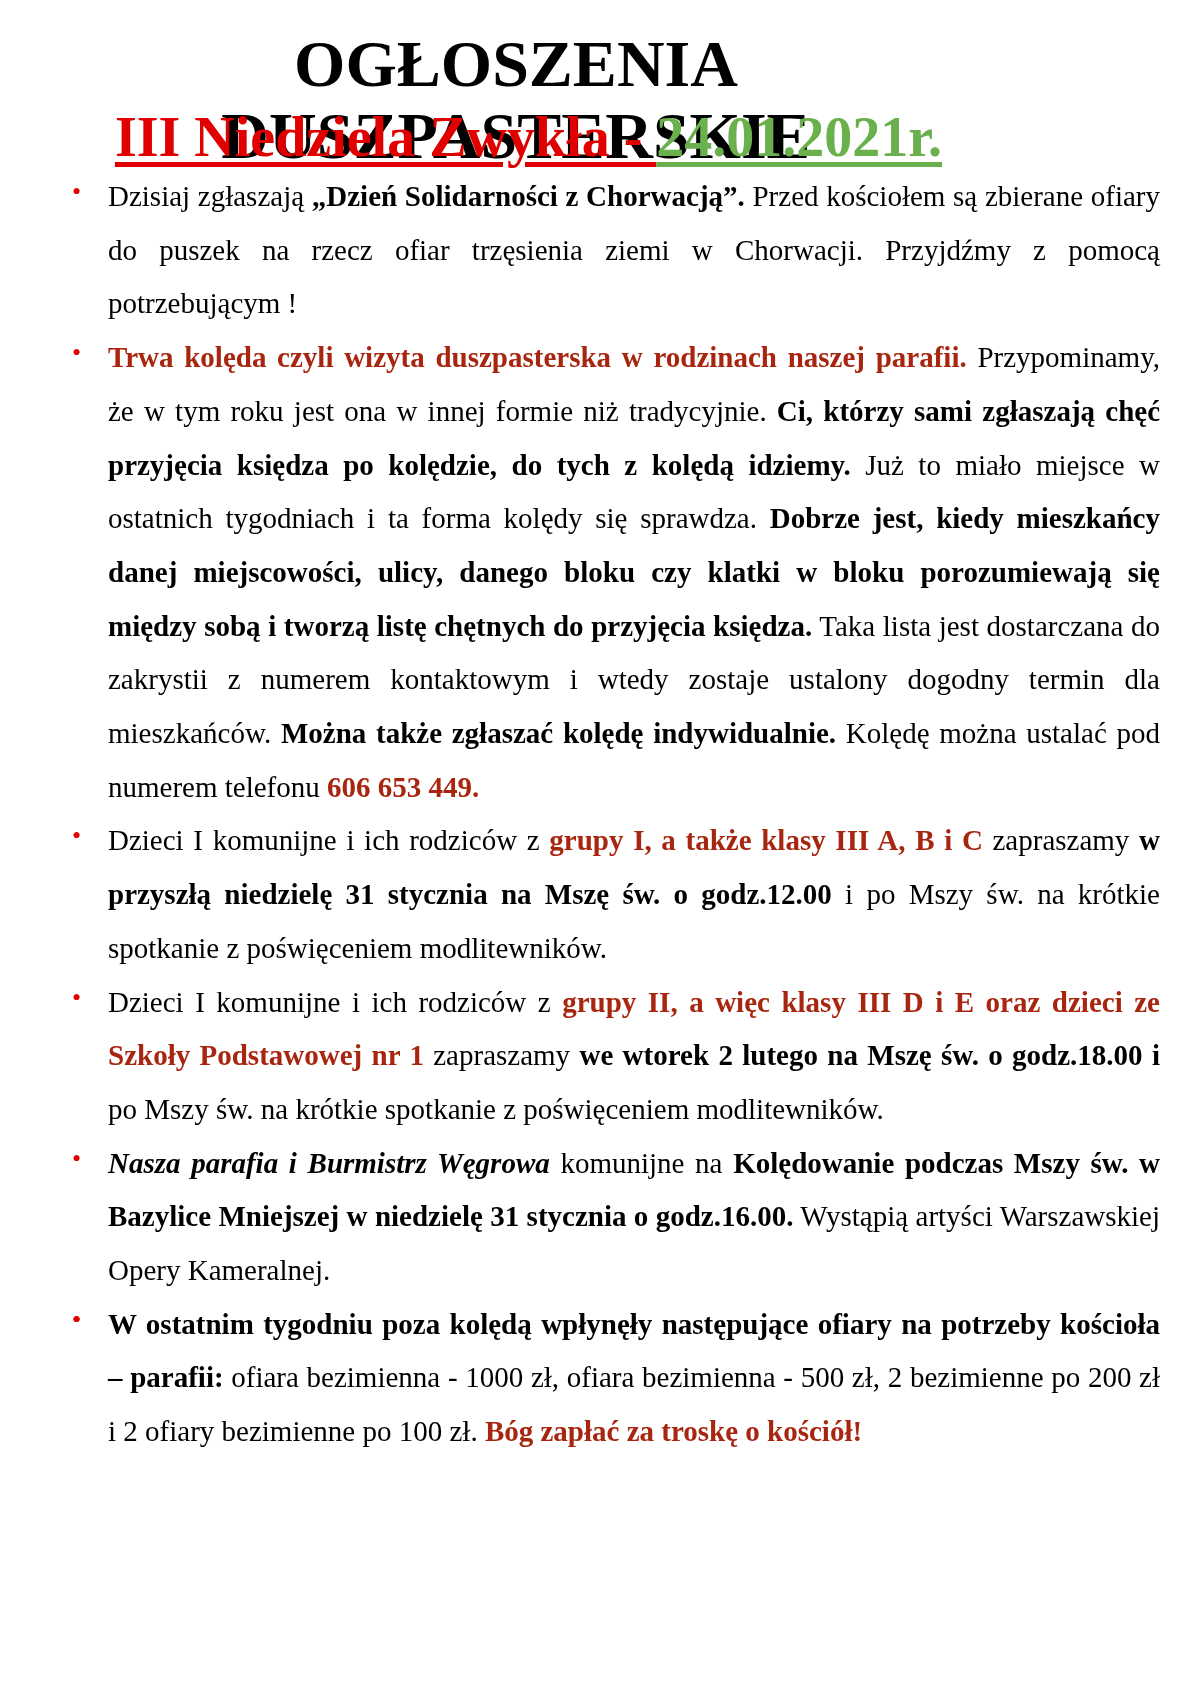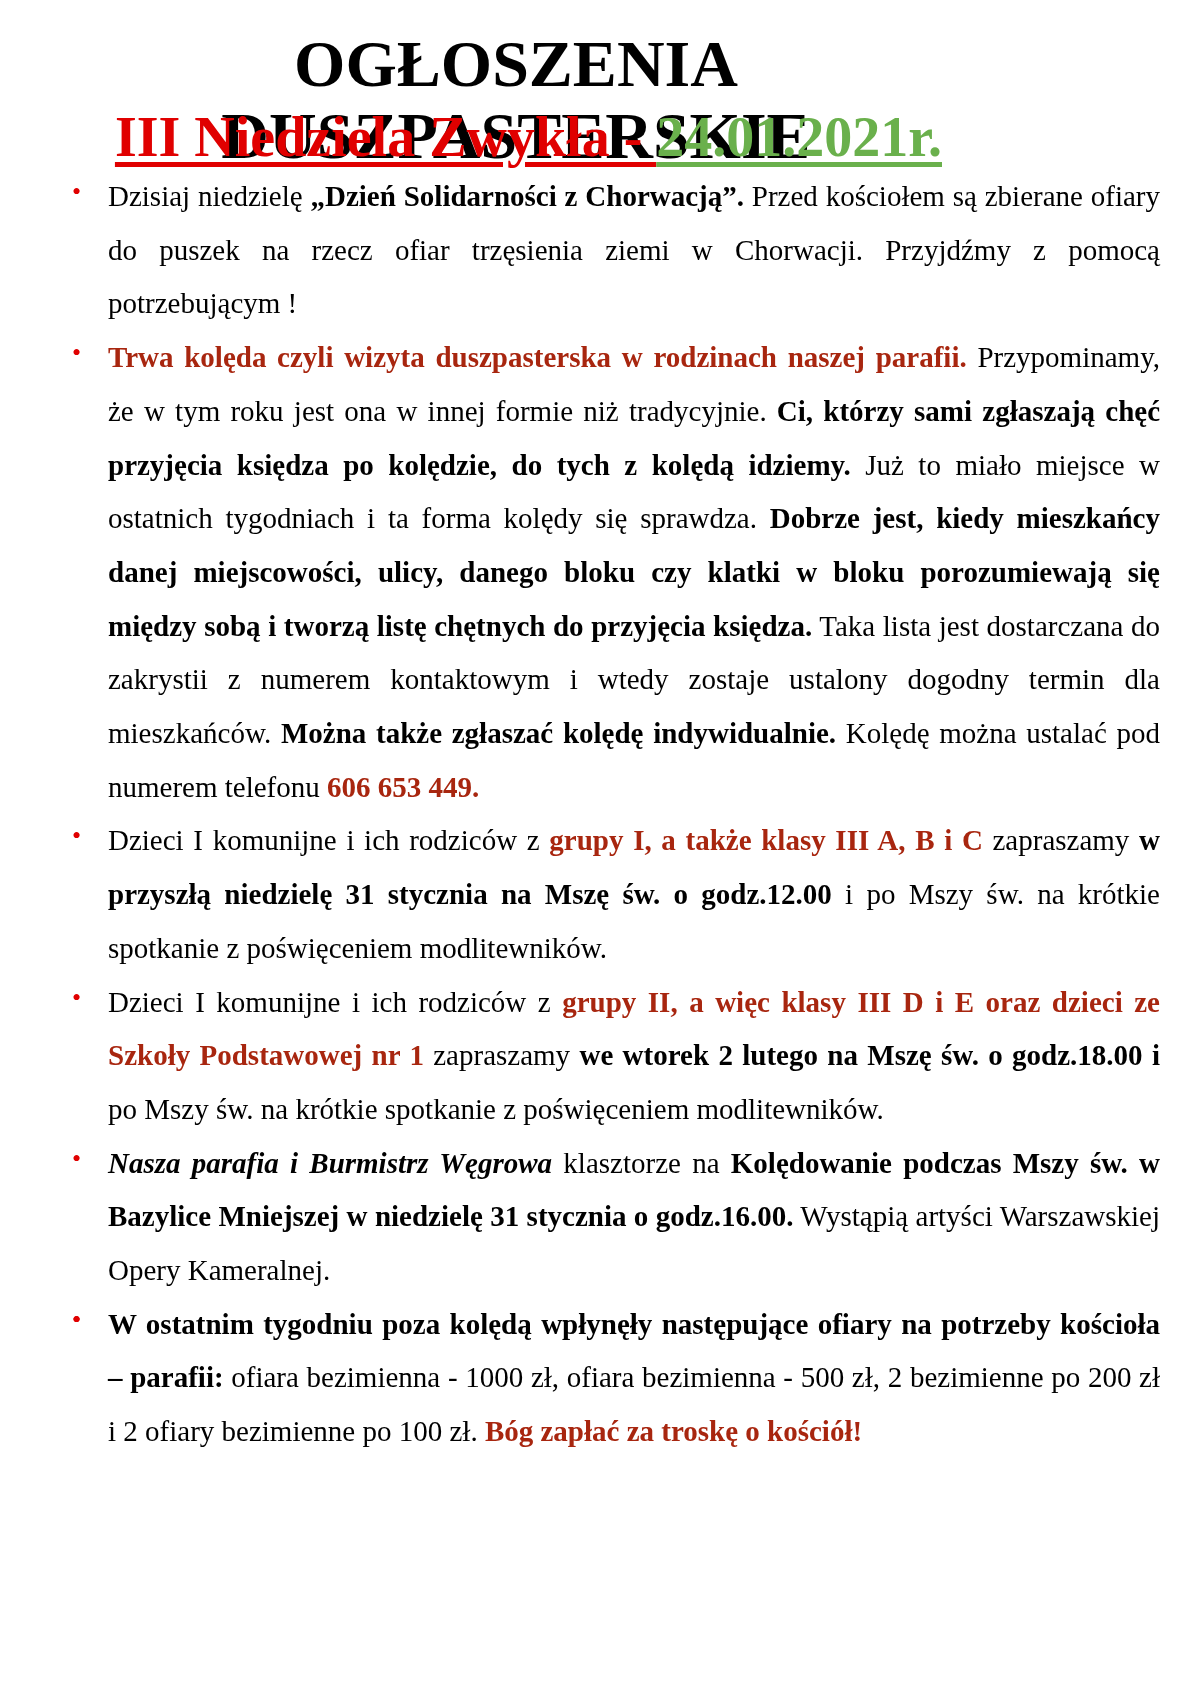--- a/index.html
+++ b/index.html
@@ -66,20 +66,20 @@
   .i { font-style: italic; }
   .dr { color: #a8260f; font-weight: bold; }
 </style>
 </head>
 <body>
 
 <h1 class="title">OGŁOSZENIA DUSZPASTERSKIE</h1>
 <h2 class="subtitle"><span class="red">III Niedziela Zwykła - </span><span class="green">24.01.2021r.</span></h2>
 
 <ul class="list">
-  <li><span class="bullet">•</span><span class="content"><span>Dzisiaj niedzielę </span><span class="b">„Dzień Solidarności z Chorwacją”.</span><span> Przed kościołem są zbierane ofiary do puszek na rzecz ofiar trzęsienia ziemi w Chorwacji. Przyjdźmy z pomocą potrzebującym !</span></span></li>
+  <li><span class="bullet">•</span><span class="content"><span>Dzisiaj zgłaszają </span><span class="b">„Dzień Solidarności z Chorwacją”.</span><span> Przed kościołem są zbierane ofiary do puszek na rzecz ofiar trzęsienia ziemi w Chorwacji. Przyjdźmy z pomocą potrzebującym !</span></span></li>
   <li><span class="bullet">•</span><span class="content"><span class="dr">Trwa kolęda czyli wizyta duszpasterska w rodzinach naszej parafii.</span><span> Przypominamy, że w tym roku jest ona w innej formie niż tradycyjnie. </span><span class="b">Ci, którzy sami zgłaszają chęć przyjęcia księdza po kolędzie, do tych z kolędą idziemy.</span><span> Już to miało miejsce w ostatnich tygodniach i ta forma kolędy się sprawdza. </span><span class="b">Dobrze jest, kiedy mieszkańcy danej miejscowości, ulicy, danego bloku czy klatki w bloku porozumiewają się między sobą i tworzą listę chętnych do przyjęcia księdza.</span><span> Taka lista jest dostarczana do zakrystii z numerem kontaktowym i wtedy zostaje ustalony dogodny termin dla mieszkańców. </span><span class="b">Można także zgłaszać kolędę indywidualnie.</span><span> Kolędę można ustalać pod numerem telefonu </span><span class="dr">606 653 449.</span></span></li>
   <li><span class="bullet">•</span><span class="content"><span>Dzieci I komunijne i ich rodziców z </span><span class="dr">grupy I, a także klasy III A, B i C</span><span> zapraszamy </span><span class="b">w przyszłą niedzielę 31 stycznia na Mszę św. o godz.12.00</span><span> i po Mszy św. na krótkie spotkanie z poświęceniem modlitewników.</span></span></li>
   <li><span class="bullet">•</span><span class="content"><span>Dzieci I komunijne i ich rodziców z </span><span class="dr">grupy II, a więc klasy III D i E oraz dzieci ze Szkoły Podstawowej nr 1</span><span> zapraszamy </span><span class="b">we wtorek 2 lutego na Mszę św. o godz.18.00 i</span><span> po Mszy św. na krótkie spotkanie z poświęceniem modlitewników.</span></span></li>
-  <li><span class="bullet">•</span><span class="content"><span class="b i">Nasza parafia i Burmistrz Węgrowa</span><span> klasztorze na </span><span class="b">Kolędowanie podczas Mszy św. w Bazylice Mniejszej w niedzielę 31 stycznia o godz.16.00.</span><span> Wystąpią artyści Warszawskiej Opery Kameralnej.</span></span></li>
+  <li><span class="bullet">•</span><span class="content"><span class="b i">Nasza parafia i Burmistrz Węgrowa</span><span> komunijne na </span><span class="b">Kolędowanie podczas Mszy św. w Bazylice Mniejszej w niedzielę 31 stycznia o godz.16.00.</span><span> Wystąpią artyści Warszawskiej Opery Kameralnej.</span></span></li>
   <li><span class="bullet">•</span></li>
   <li><span class="bullet">•</span><span class="content"><span class="b">W ostatnim tygodniu poza kolędą wpłynęły następujące ofiary na potrzeby kościoła – parafii:</span><span> ofiara bezimienna - 1000 zł, ofiara bezimienna - 500 zł, 2 bezimienne po 200 zł i 2 ofiary bezimienne po 100 zł. </span><span class="dr">Bóg zapłać za troskę o kościół!</span></span></li>
 </ul>
 
 </body></html>

